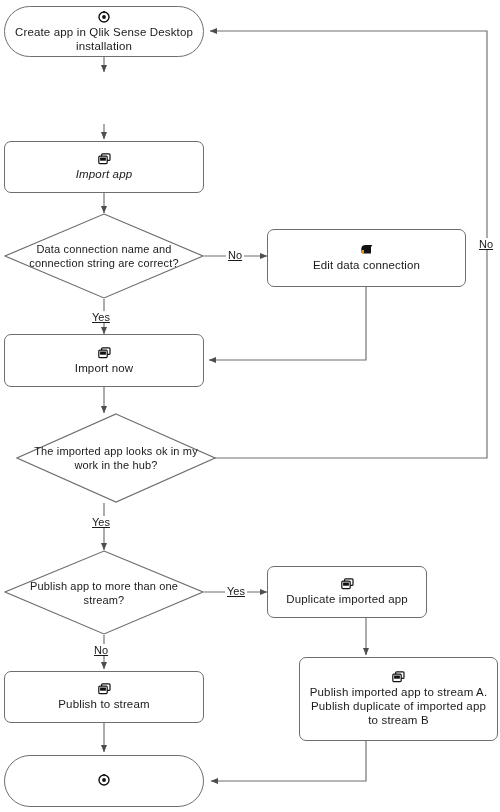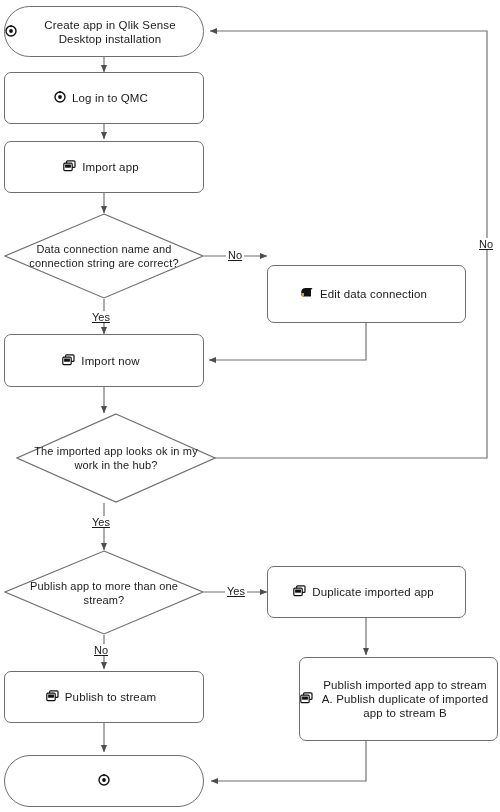--- a/index.html
+++ b/index.html
@@ -24,21 +24,21 @@
     width: 500px;
     height: 812px;
     pointer-events: none;
   }
   .node {
     position: absolute;
     box-sizing: border-box;
     border: 1px solid #6e6e6e;
     background: #ffffff;
     display: flex;
-    flex-direction: row;
+    flex-direction: column;
     align-items: center;
     justify-content: center;
     text-align: center;
     color: #1a1a1a;
     font-size: 11.5px;
     line-height: 14px;
     letter-spacing: 0.15px;
   }
   .node.process { border-radius: 7px; }
   .node.terminator { border-radius: 26px; }
@@ -126,50 +126,40 @@
     <span class="ico">
       <svg width="12" height="12" viewBox="0 0 12 12" xmlns="http://www.w3.org/2000/svg">
         <circle cx="6" cy="6" r="5" fill="none" stroke="#111" stroke-width="1.4"></circle>
         <circle cx="6" cy="6" r="1.9" fill="#111"></circle>
         <rect x="5.3" y="0" width="1.4" height="2.2" fill="#111"></rect>
       </svg>
     </span>
     <span class="label">Create app in Qlik Sense Desktop installation</span>
   </div>
 
-  <div class="node process" style="left:4px; top:72px; width:200px; height:52px;">
-    <span class="ico">
-      <svg width="12" height="12" viewBox="0 0 12 12" xmlns="http://www.w3.org/2000/svg">
-        <circle cx="6" cy="6" r="5" fill="none" stroke="#111" stroke-width="1.4"></circle>
-        <circle cx="6" cy="6" r="1.9" fill="#111"></circle>
-        <rect x="5.3" y="0" width="1.4" height="2.2" fill="#111"></rect>
-      </svg>
-    </span>
-    <span class="label">Log in to QMC</span>
-  </div>
-
-  <div class="node process" style="left:4px; top:141px; width:200px; height:52px;">
+
+  <div class="node process" style="left:4px; top:141px; width:200px; height:52px;font-style:italic;">
     <span class="ico">
       <svg width="13" height="12" viewBox="0 0 13 12" xmlns="http://www.w3.org/2000/svg">
         <rect x="3.6" y="0.8" width="8.4" height="6.6" rx="1" fill="#fff" stroke="#111" stroke-width="1.2"></rect>
         <rect x="0.8" y="3.2" width="8.4" height="7.4" rx="1" fill="#fff" stroke="#111" stroke-width="1.2"></rect>
         <rect x="2.1" y="4.5" width="5.8" height="3.2" fill="#111"></rect>
       </svg>
     </span>
     <span class="label">Import app</span>
   </div>
 
   <div class="diamond" style="left:4px; top:213px; width:200px; height:86px;">
     <svg class="dshape" width="200" height="86" viewBox="0 0 200 86" xmlns="http://www.w3.org/2000/svg">
       <path d="M100,1 L199,43 L100,85 L1,43 Z" fill="#ffffff" stroke="#6e6e6e" stroke-width="1.15"></path>
     </svg>
     <span class="dtext">Data connection name and connection string are correct?</span>
   </div>
 
-  <div class="node process" style="left:267px; top:229px; width:199px; height:58px;margin-top:36px;">
+  <div class="node process" style="left:267px; top:229px; width:199px; height:58px;">
     <span class="ico">
       <svg width="14" height="12" viewBox="0 0 14 12" xmlns="http://www.w3.org/2000/svg">
         <path d="M2,2.4 C3.4,1 5,1 6.4,1 L12.6,1 C11.3,1.9 11,3 11,4.2 L11,9.6 L3.4,9.6 C2.2,9.6 1.3,8.8 1.3,7.6 L1.3,4.2 Z" fill="#111"></path>
         <path d="M1.4,6.1 L4.0,6.1 L4.0,9.6 C3.0,9.6 1.4,9.2 1.4,7.9 Z" fill="#e8912b"></path>
       </svg>
     </span>
     <span class="label">Edit data connection</span>
   </div>
 
   <div class="node process" style="left:4px; top:334px; width:200px; height:53px;">
@@ -190,21 +180,21 @@
     <span class="dtext">The imported app looks ok in my work in the hub?</span>
   </div>
 
   <div class="diamond" style="left:4px; top:550px; width:200px; height:85px;">
     <svg class="dshape" width="200" height="85" viewBox="0 0 200 85" xmlns="http://www.w3.org/2000/svg">
       <path d="M100,1 L199,42 L100,84 L1,42 Z" fill="#ffffff" stroke="#6e6e6e" stroke-width="1.15"></path>
     </svg>
     <span class="dtext">Publish app to more than one stream?</span>
   </div>
 
-  <div class="node process" style="left:267px; top:566px; width:199px; height:52px;">
+  <div class="node process" style="left:267px; top:566px; width:160px; height:52px;">
     <span class="ico">
       <svg width="13" height="12" viewBox="0 0 13 12" xmlns="http://www.w3.org/2000/svg">
         <rect x="3.6" y="0.8" width="8.4" height="6.6" rx="1" fill="#fff" stroke="#111" stroke-width="1.2"></rect>
         <rect x="0.8" y="3.2" width="8.4" height="7.4" rx="1" fill="#fff" stroke="#111" stroke-width="1.2"></rect>
         <rect x="2.1" y="4.5" width="5.8" height="3.2" fill="#111"></rect>
       </svg>
     </span>
     <span class="label">Duplicate imported app</span>
   </div>
 

